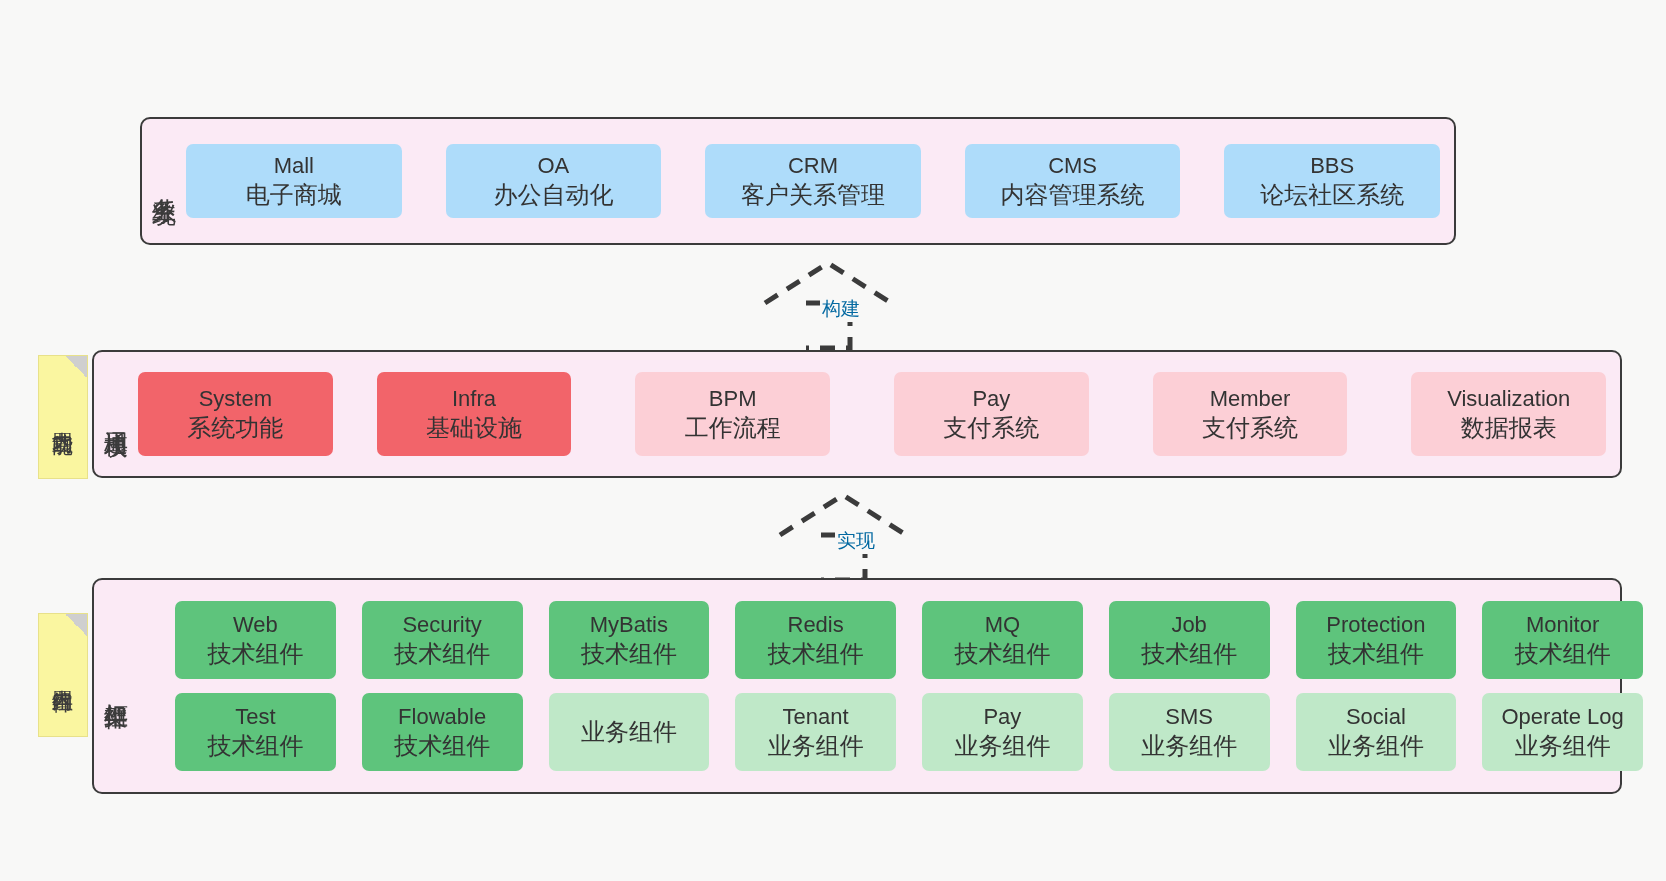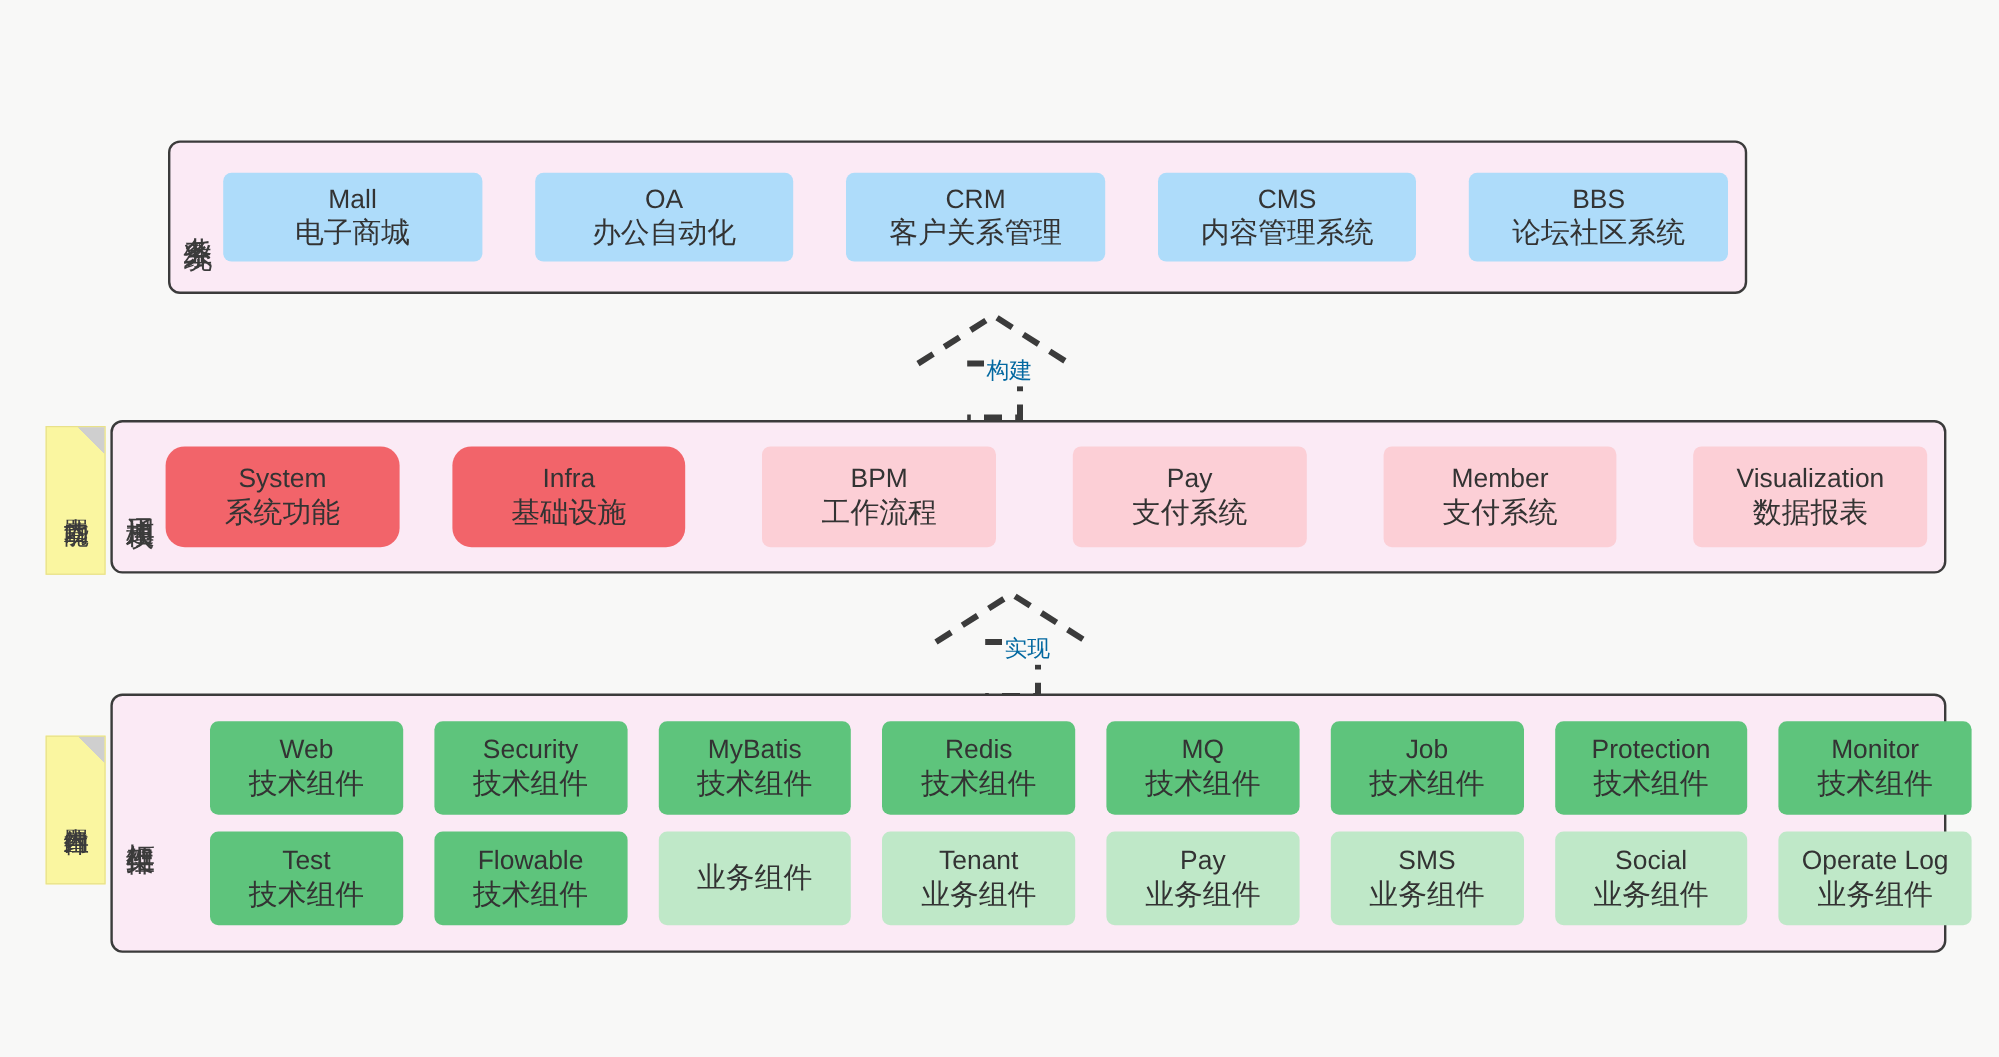--- a/index.html
+++ b/index.html
@@ -72,21 +72,21 @@
     padding: 4px 6px;
   }
   .card .t1 { font-size: 22px; }
   .card .t2 { font-size: 24px; }
 
   .band-business .card { height: 74px; background: #aedcfa; }
   .band-business .row { gap: 44px; }
 
   .band-common .card { height: 84px; }
   .band-common .row { gap: 44px; }
-  .c-strong { background: #f2646a; border-radius: 16px; }
+  .c-strong { background: #f2646a; }
   .c-soft   { background: #fccfd6; margin-left: 20px; }
 
   .band-frame .card { height: 78px; }
   .band-frame .row { gap: 26px; padding-left: 37px; }
   .g-strong { background: #5ec47c; }
   .g-soft   { background: #bfe8c8; }
 
   
   .note {
     position: absolute;

